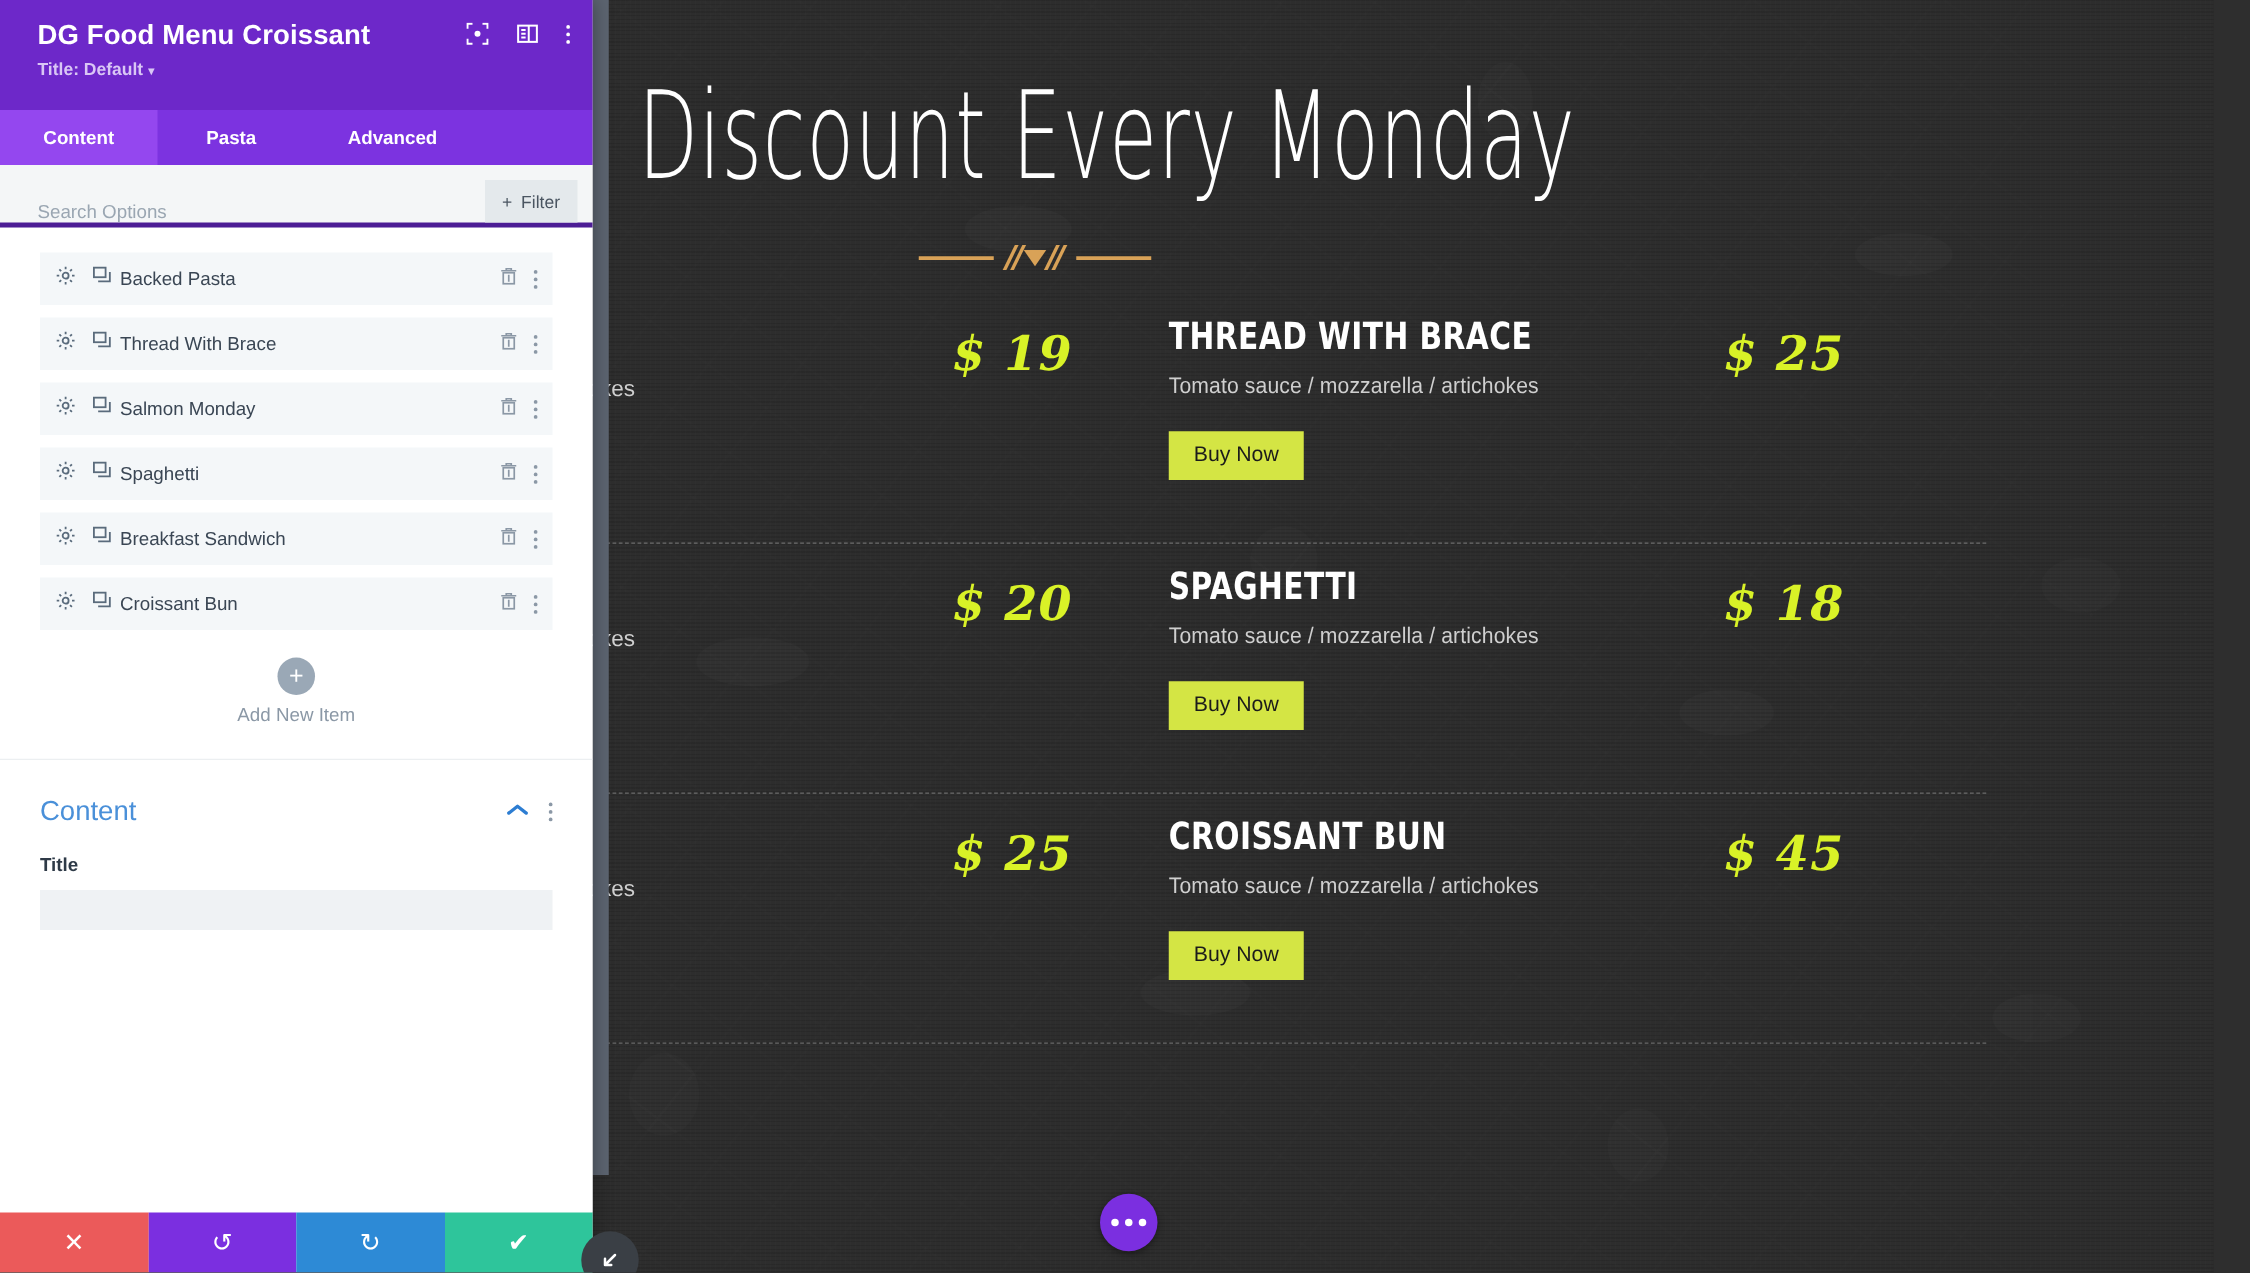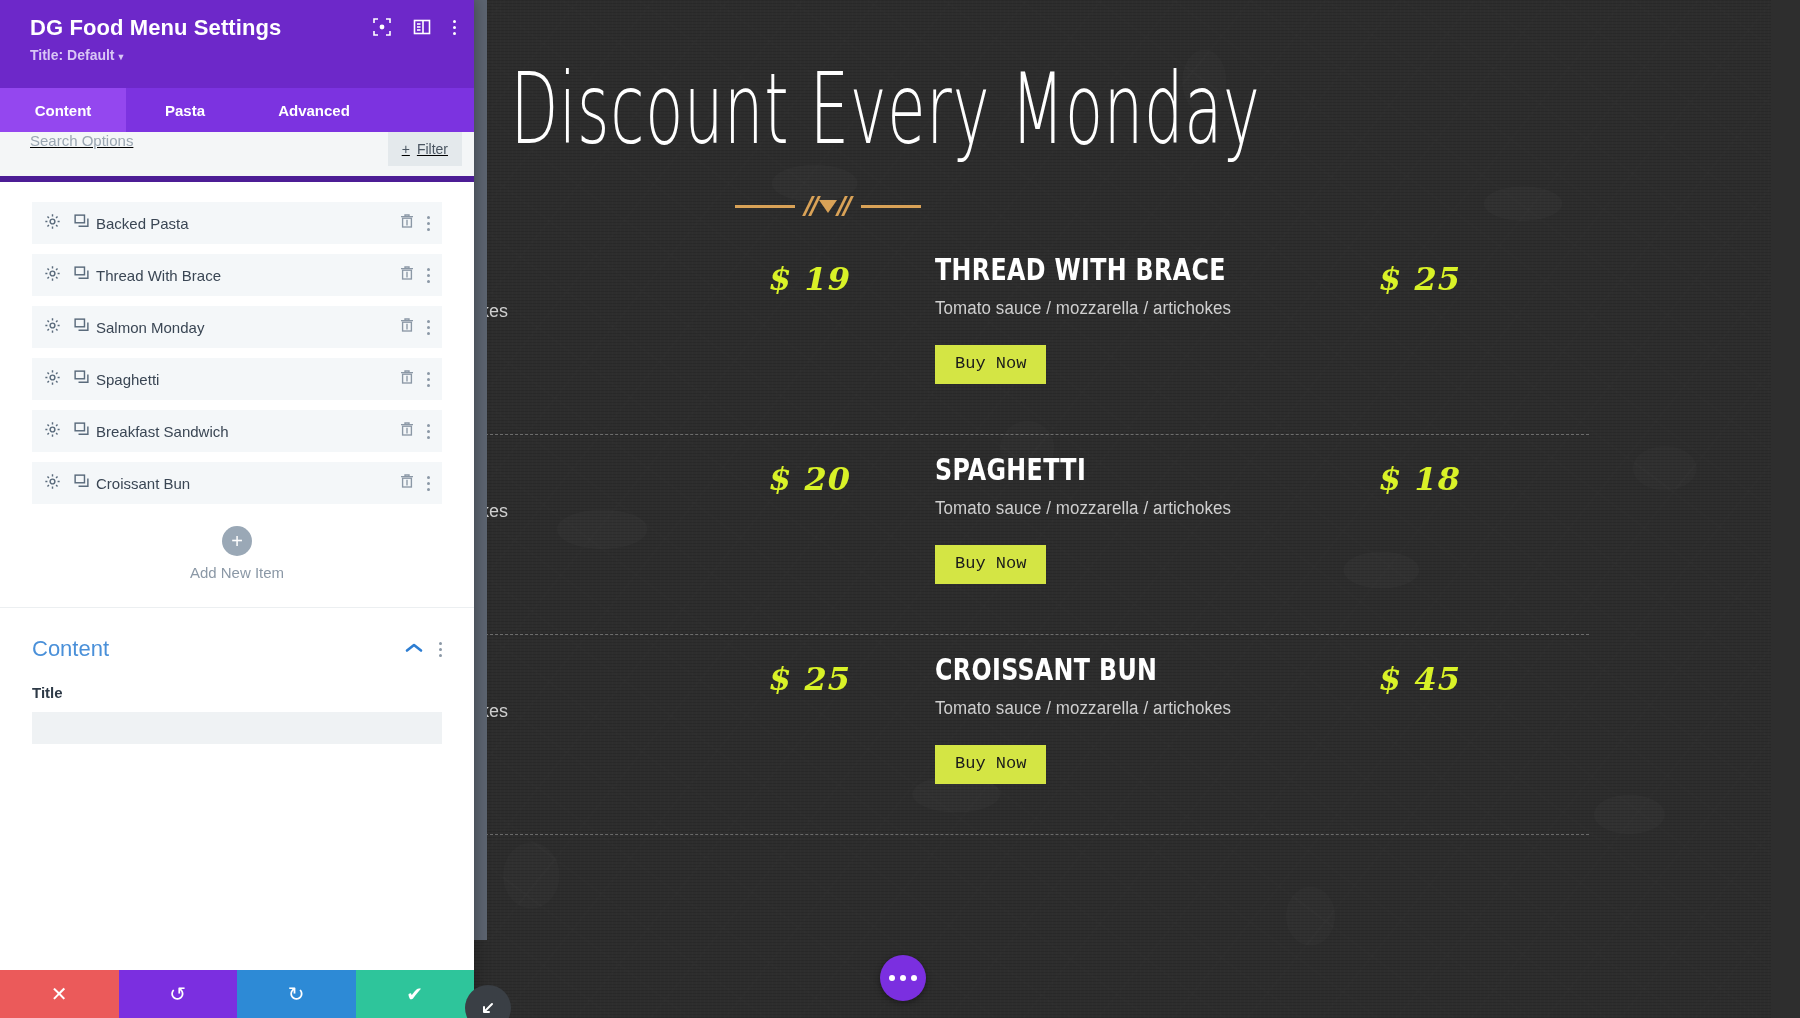--- a/index.html
+++ b/index.html
@@ -91,21 +91,21 @@
     text-align: center;
   }
   .col-price-right {
     position: absolute; right: 182px; top: 8px; width: 210px;
     text-align: left;
   }
   .price {
     color: #d9f227;
     font-family: "DejaVu Serif", serif;
     font-weight: 700; font-style: italic;
-    font-size: 32px;
+    font-size: 38px;
     letter-spacing: 1px;
     white-space: nowrap;
   }
 
   .item-body { position: absolute; left: 935px; top: 0; width: 560px; }
   .item-title {
     color: #fff;
     font-family: "DejaVu Sans Condensed", "Liberation Sans Narrow", "Liberation Sans", sans-serif;
     font-weight: 700;
     font-size: 30px;
@@ -126,21 +126,20 @@
     margin-top: 26px;
     display: inline-block;
     background: #d4e544;
     color: #1b1b1b;
     font-size: 17px;
     font-weight: 400;
     padding: 9px 20px 10px;
     border: none;
     cursor: pointer;
     line-height: 1.2;
-    font-family: Liberation Mono, monospace;
   }
 
   .fab {
     position: absolute; left: 880px; top: 955px;
     width: 46px; height: 46px; border-radius: 50%;
     background: #7b2fe0;
     display: flex; align-items: center; justify-content: center; gap: 5px;
     box-shadow: 0 2px 6px rgba(0,0,0,.4);
     cursor: pointer;
   }
@@ -187,22 +186,22 @@
     display: flex; align-items: center; justify-content: center;
     color: #fff; font-size: 15px; font-weight: 700; cursor: pointer;
     padding: 0 28px;
   }
   .tab.active { background: #9447ef; }
   .tab.t1 { width: 126px; padding: 0; }
   .tab.t2 { width: 118px; padding: 0; }
   .tab.t3 { width: 140px; padding: 0; }
 
   .searchbar {
-    height: 50px; background: #f4f6f7; display: flex; align-items: flex-start;
-    border-bottom: 6px solid #4c1d95; position: relative; text-decoration: underline;
+    height: 50px; background: #f4f6f7; display: flex; align-items: flex-end;
+    border-bottom: 4px solid #4c1d95; position: relative;
   }
   .searchbar input {
     flex: 1; border: none; background: transparent; outline: none;
     padding: 0 16px 0 30px; font-size: 15px; color: #4a5561;
     font-family: "Liberation Sans", sans-serif;
   }
   .searchbar input::placeholder { color: #9aa6b2; }
   .filter-btn {
     height: 34px; margin-right: 12px; background: #e4e9ec; color: #4a5561;
     border: none; display: flex; align-items: center; gap: 7px;
@@ -355,21 +354,21 @@
       <i></i>
     </div>
   </div>
 </div>
 
 <div id="panel-scroll-strip"></div>
 
 <div id="panel">
 
   <div class="panel-head">
-    <h1>DG Food Menu Settings</h1>
+    <h1>DG Food Menu Croissant</h1>
     <div class="preset">
       <span>Title: Default</span><span class="caret">▼</span>
     </div>
     <div class="head-icons">
       <span class="ic">
         <svg width="18" height="18" viewBox="0 0 18 18" fill="none" stroke="#fff" stroke-width="1.6">
           <path d="M1 5V1h4M13 1h4v4M17 13v4h-4M5 17H1v-4"></path>
             <circle cx="9" cy="9" r="2.4" fill="#fff" stroke="none"></circle>
         </svg>
       </span>

